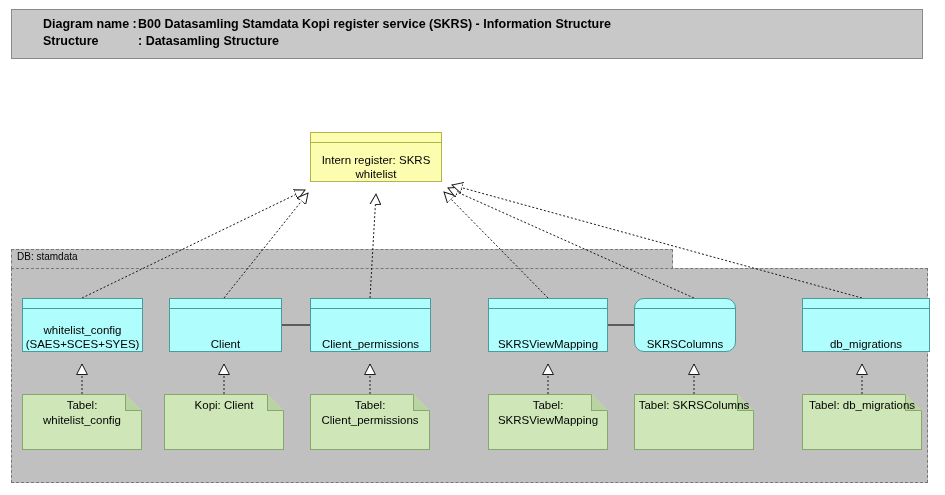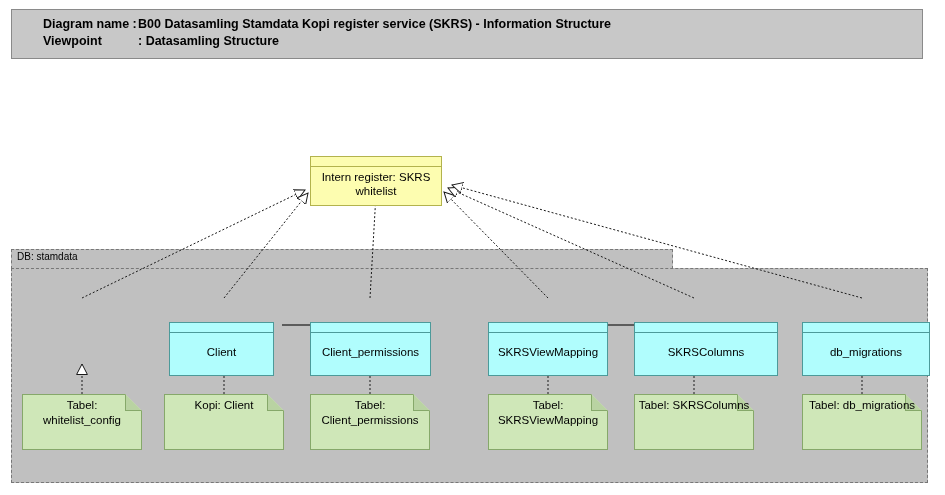--- a/index.html
+++ b/index.html
@@ -70,28 +70,27 @@
     white-space:nowrap;
   }
 
   
   .node{
     position:absolute;
     box-sizing:border-box;
     border:1px solid #4c9a9a;
     background:#b0fdfd;
     display:flex;
-    align-items:center;
+    align-items:flex-end;
     justify-content:center;
     text-align:center;
     font-size:11.5px;
     color:#000;
     line-height:14px;
     padding-top:5px;
-    margin-top:24px;
   }
   .node .bar{
     position:absolute;
     left:0;top:0;right:0;height:10px;
     border-bottom:1px solid #4c9a9a;
     box-sizing:border-box;
   }
   .node .lbl{display:block;width:100%;padding:0 3px;}
 
   
@@ -141,21 +140,21 @@
 
   svg.wires{position:absolute;left:0;top:0;width:945px;height:495px;pointer-events:none;}
 </style>
 </head>
 <body>
 
 <div id="canvas">
 
   <div class="titlebox">
     <div class="titleline"><span class="tl-label">Diagram name :</span><span>B00 Datasamling Stamdata Kopi register service (SKRS) - Information Structure</span></div>
-    <div class="titleline"><span class="tl-label">Viewpoint</span><span>: Datasamling Structure</span></div>
+    <div class="titleline"><span class="tl-label">Structure</span><span>: Datasamling Structure</span></div>
   </div>
 
   <div class="group-fill-left"></div>
   <div class="group-fill-main"></div>
   <div class="group-border-left"></div>
   <div class="group-border-main"></div>
   <div class="group-label">DB: stamdata</div>
 
   <svg class="wires" viewBox="0 0 945 495">
     <defs>
@@ -186,37 +185,42 @@
       <line x1="282" y1="325" x2="310" y2="325"></line>
       <line x1="608" y1="325" x2="634" y2="325"></line>
     </g>
   </svg>
 
   <div class="node yellow" style="left:310px;top:132px;width:132px;height:50px;">
     <span class="bar"></span>
     <span class="lbl">Intern register: SKRS whitelist</span>
   </div>
 
-
-  <div class="node" style="left:169px;top:298px;width:105px;height:54px;">
+  <div class="node" style="left:22px;top:298px;width:121px;height:54px;">
+    <span class="bar"></span>
+    <span class="lbl">whitelist_config
+(SAES+SCES+SYES)</span>
+  </div>
+
+  <div class="node" style="left:169px;top:298px;width:113px;height:54px;">
     <span class="bar"></span>
     <span class="lbl">Client</span>
   </div>
 
   <div class="node" style="left:310px;top:298px;width:121px;height:54px;">
     <span class="bar"></span>
     <span class="lbl">Client_permissions</span>
   </div>
 
   <div class="node" style="left:488px;top:298px;width:120px;height:54px;">
     <span class="bar"></span>
     <span class="lbl">SKRSViewMapping</span>
   </div>
 
-  <div class="node" style="left:634px;top:298px;width:144px;height:54px;">
+  <div class="node" style="left:634px;top:298px;width:102px;height:54px;border-radius:10px;">
     <span class="bar"></span>
     <span class="lbl">SKRSColumns</span>
   </div>
 
   <div class="node" style="left:802px;top:298px;width:128px;height:54px;">
     <span class="bar"></span>
     <span class="lbl">db_migrations</span>
   </div>
 
   <div class="artifact" style="left:22px;top:394px;width:120px;height:56px;">

